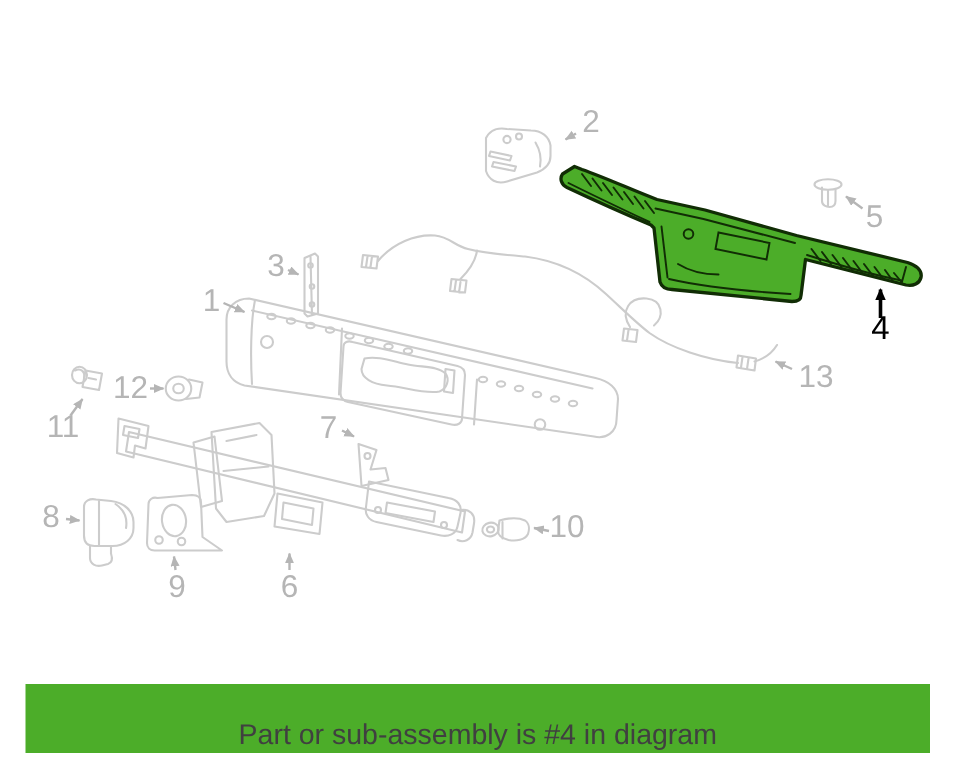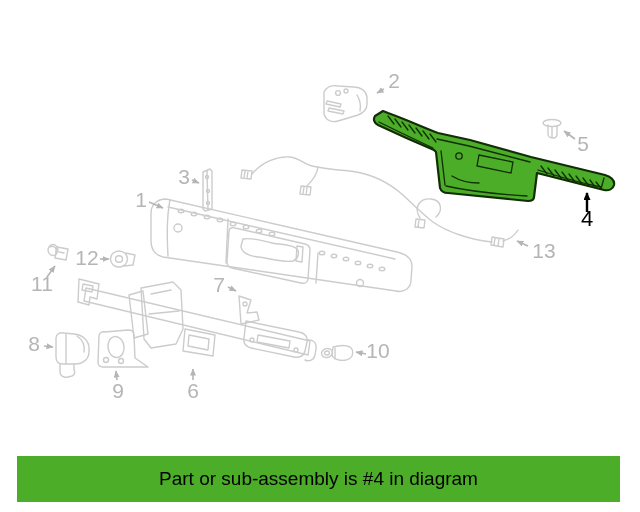--- a/index.html
+++ b/index.html
@@ -2,21 +2,21 @@
 <html><head>
 <meta charset="utf-8">
 <style>
   html,body{margin:0;padding:0;background:#ffffff;}
   .page{position:relative;width:640px;height:512px;background:#ffffff;overflow:hidden;
         font-family:"Liberation Sans",sans-serif;}
   .diagram-svg{position:absolute;left:0;top:0;}
   .callout-num{font-family:"Liberation Sans",sans-serif;font-size:21px;fill:#b5b5b5;}
   .callout-num-hl{font-family:"Liberation Sans",sans-serif;font-size:22px;fill:#000000;}
   .banner{position:absolute;left:17px;top:456px;width:603px;height:46px;background:#4cad29;
-          color:#000000;text-align:center;display:flex;flex-direction:column;justify-content:center;}
+          color:#404040;text-align:center;display:flex;flex-direction:column;justify-content:flex-end;}
   .banner div{font-size:19px;line-height:22px;}
 </style>
 </head>
 <body>
 
 <div class="page">
 
 <svg class="diagram-svg" width="640" height="512" viewBox="0 0 640 512">
   <defs>
     <marker id="mg" markerWidth="9" markerHeight="8" refX="6.5" refY="3" orient="auto" markerUnits="userSpaceOnUse">

